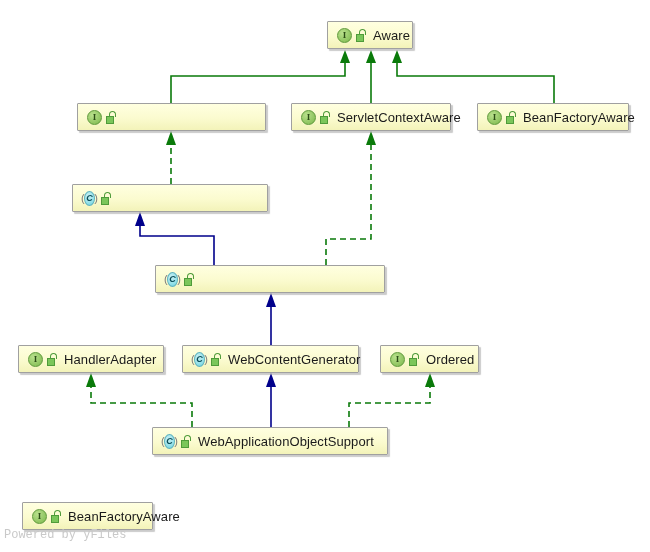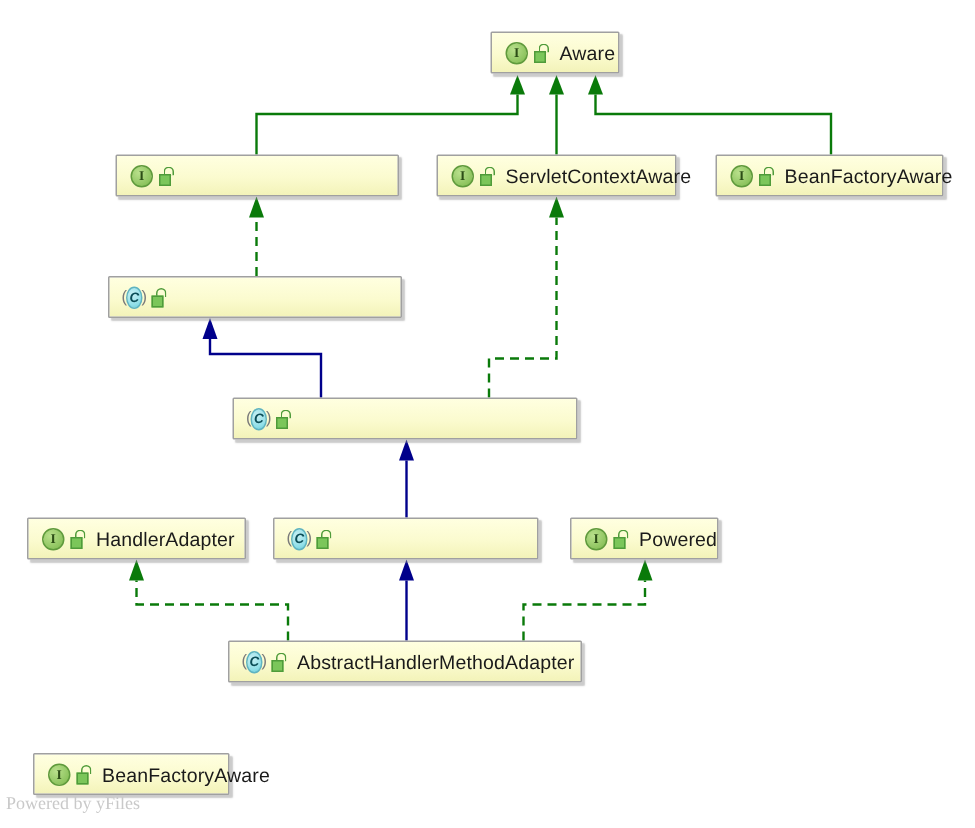--- a/index.html
+++ b/index.html
@@ -68,21 +68,21 @@
     box-sizing:border-box;
   }
   .lock .body{
     position:absolute;left:0;top:5px;width:8px;height:8px;
     background:#7bc65a;border:1px solid #4f9b3a;box-sizing:border-box;
   }
 
   .watermark{
     position:absolute;left:4px;top:528px;
     font-size:12px;color:#c9c9c9;
-    font-family:Liberation Serif, serif;
+    font-family:Liberation Mono, monospace;
     user-select:none;
   }
 </style>
 </head>
 <body>
 
 <div id="canvas">
 
   <svg id="edges" viewBox="0 0 650 552" width="650" height="552" xmlns="http://www.w3.org/2000/svg">
 
@@ -226,46 +226,47 @@
     <span class="badge cls">
       <span class="paren l">(</span>
         <span class="disc"></span>
         <span class="glyph">C</span>
         <span class="paren r">)</span>
     </span>
     <span class="lock">
         <span class="shackle"></span>
         <span class="body"></span>
       </span>
+    <span class="lbl">WebContentGenerator</span>
   </div>
 
   <div class="node" style="left:380px;top:345px;width:99px;">
     <span class="badge iface">
       <span class="disc"></span>
         <span class="glyph">I</span>
     </span>
     <span class="lock">
         <span class="shackle"></span>
         <span class="body"></span>
       </span>
-    <span class="lbl">Powered</span>
+    <span class="lbl">Ordered</span>
   </div>
 
   <div class="node" style="left:152px;top:427px;width:236px;">
     <span class="badge cls">
       <span class="paren l">(</span>
         <span class="disc"></span>
         <span class="glyph">C</span>
         <span class="paren r">)</span>
     </span>
     <span class="lock">
         <span class="shackle"></span>
         <span class="body"></span>
       </span>
-    <span class="lbl">AbstractHandlerMethodAdapter</span>
+    <span class="lbl">WebApplicationObjectSupport</span>
   </div>
 
   <div class="node" style="left:22px;top:502px;width:131px;">
     <span class="badge iface">
       <span class="disc"></span>
         <span class="glyph">I</span>
     </span>
     <span class="lock">
         <span class="shackle"></span>
         <span class="body"></span>

